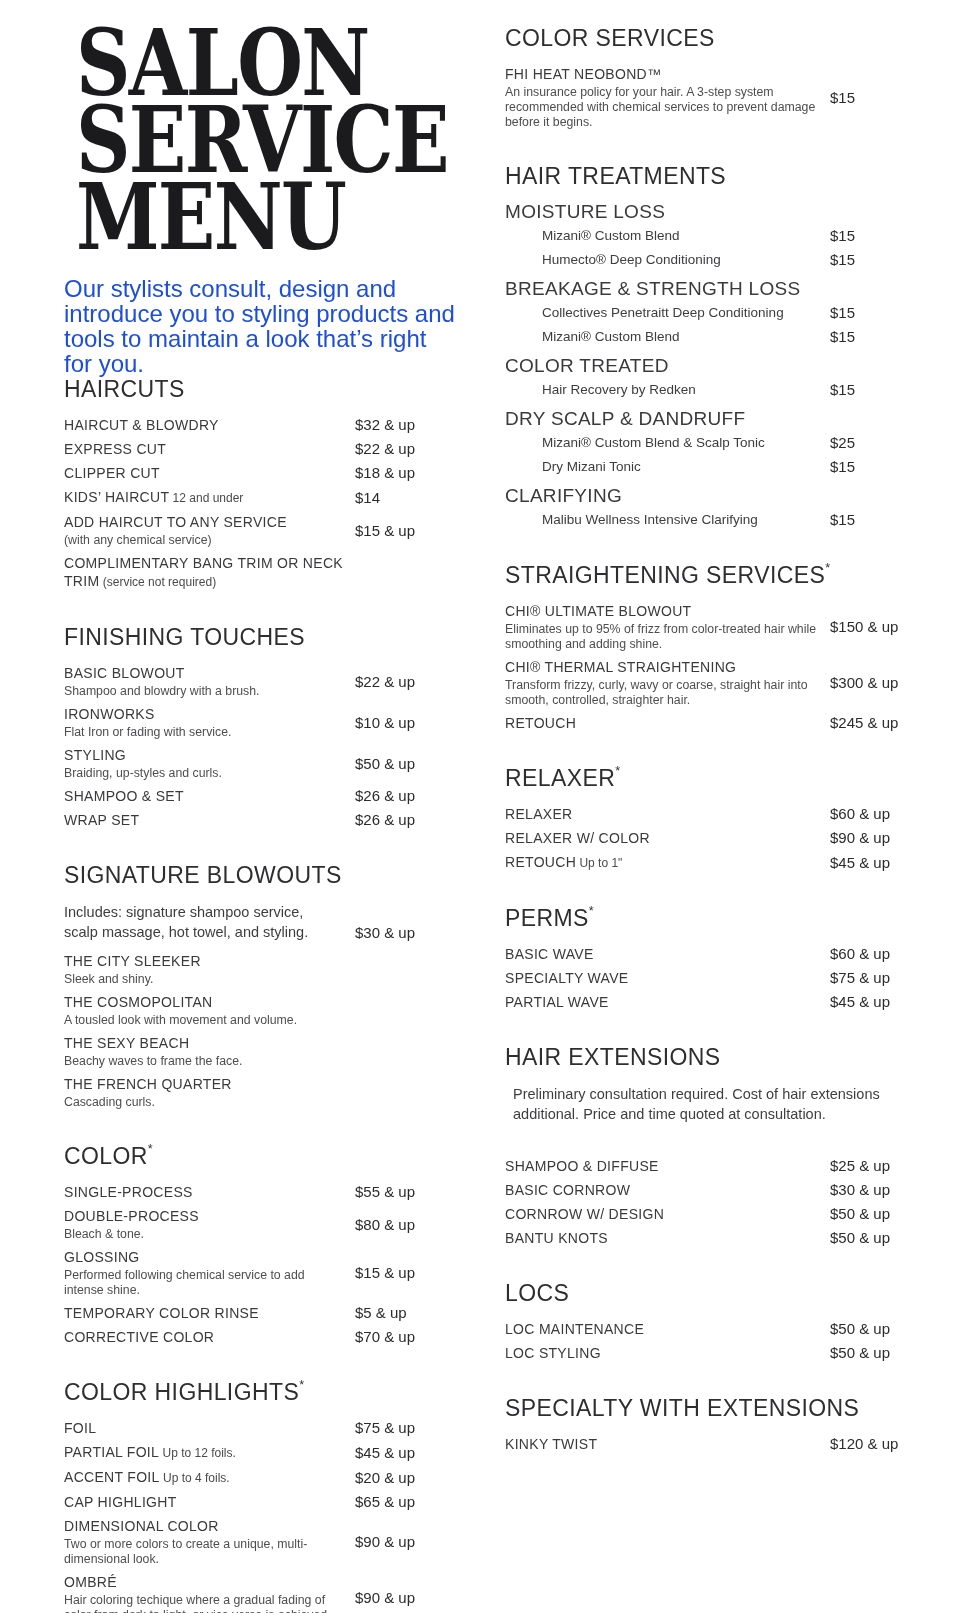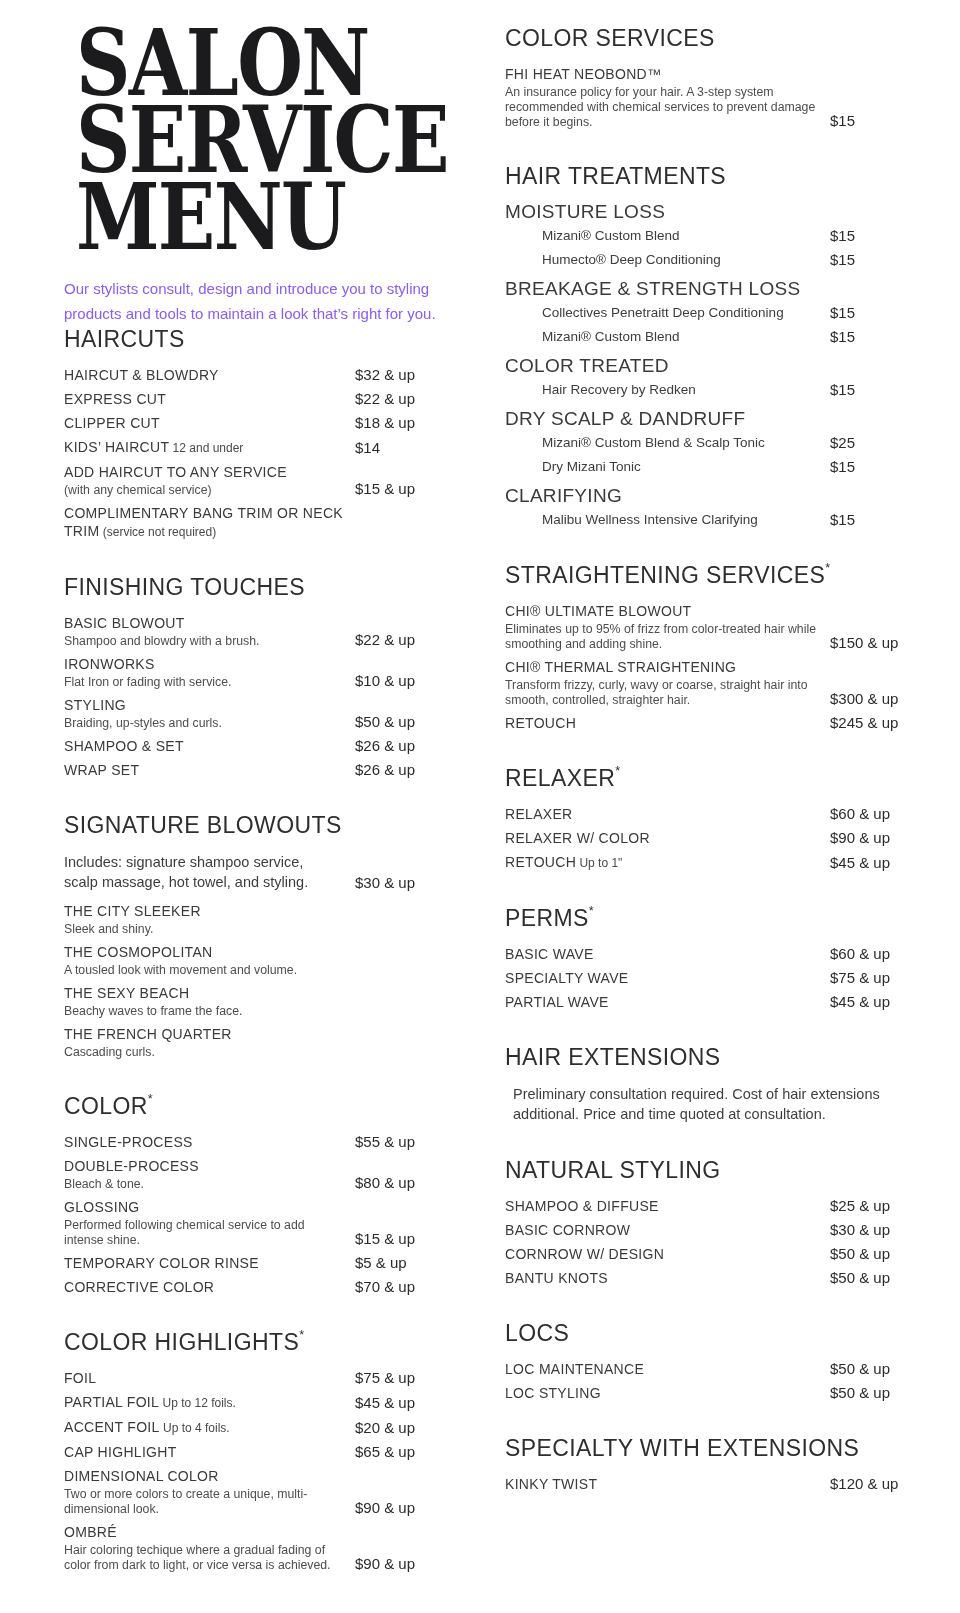--- a/index.html
+++ b/index.html
@@ -15,33 +15,33 @@
 
   
   .masthead { margin:0 0 2px 12px; }
   .tline {
     display:block; white-space:nowrap;
     font-family:"DejaVu Serif","Liberation Serif",serif;
     font-weight:700; font-size:92px; line-height:77px; color:#1b1b1d;
     transform:scaleX(0.82); transform-origin:left center; letter-spacing:-2px;
   }
   .intro {
-    margin:20px 0 0 0; font-size:15px; line-height:25px; color:#8b5cf6;
+    margin:20px 0 0 0; font-size:24px; line-height:25px; color:#1d4ed8;
   }
 
   .section { margin-top:33px; }
   .col .section:first-child { margin-top:0; }
   .section-title {
     margin:0 0 13px 0; font-size:23px; font-weight:300;
     letter-spacing:0.4px; color:#2e2e30;
   }
   .section-title sup { font-size:55%; position:relative; top:-2px; }
   .section-note { margin:0 0 6px 8px; font-size:14.5px; line-height:20px; color:#3e3e40; }
 
-  .row { display:flex; align-items:flex-end; margin-bottom:6px; }
+  .row { display:flex; align-items:center; margin-bottom:6px; }
   .row.lead { align-items:flex-end; margin-bottom:10px; }
   .left { flex:none; padding-right:8px; }
   #col-left  .left { width:291px; }
   #col-right .left { width:325px; }
   .name-line { font-size:14px; line-height:18px; letter-spacing:0.3px; color:#3a3a3c; }
   .suffix { font-size:12px; letter-spacing:0; color:#4a4a4c; }
   .desc { font-size:12.3px; line-height:15px; color:#4e4e50; margin-top:2px; letter-spacing:0; }
   .lead-desc { font-size:14.5px; line-height:20px; color:#3d3d3f; white-space:pre-line; }
   .price { font-size:15px; line-height:18px; color:#2c2c2e; white-space:nowrap; }
 
@@ -376,21 +376,20 @@
             <div class="name-line">PARTIAL WAVE</div>
           </div>
           <span class="price">$45 &amp; up</span>
         </div>
       </section>
       <section class="section">
         <h2 class="section-title">HAIR EXTENSIONS</h2>
         <p class="section-note">Preliminary consultation required. Cost of hair extensions additional. Price and time quoted at consultation.</p>
       </section>
       <section class="section">
-        <h2 class="section-title">NATURAL STYLING</h2>
         <div class="row">
           <div class="left">
             <div class="name-line">SHAMPOO &amp; DIFFUSE</div>
           </div>
           <span class="price">$25 &amp; up</span>
         </div>
         <div class="row">
           <div class="left">
             <div class="name-line">BASIC CORNROW</div>
           </div>

